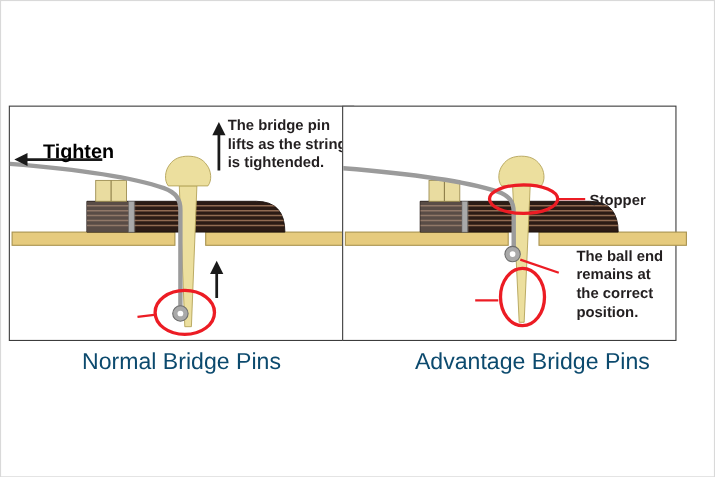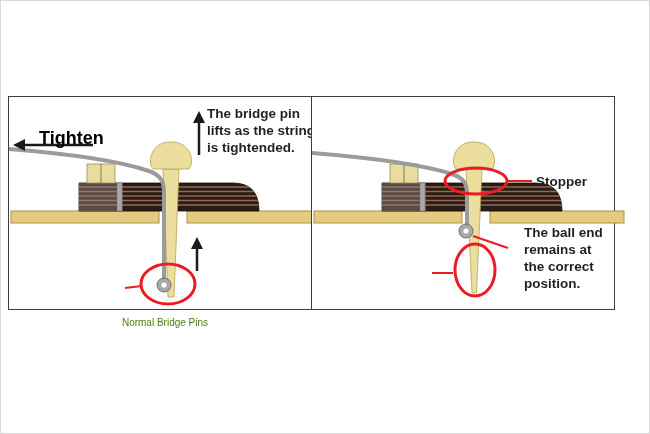--- a/index.html
+++ b/index.html
@@ -16,22 +16,22 @@
   .panel-right{left:310px;width:304px;}
   .panel svg{position:absolute;left:0;top:0;}
   .note{
     position:absolute;font-size:13.5px;line-height:1.27;font-weight:600;
     color:#231f20;white-space:pre-line;
   }
   .tighten{
     position:absolute;font-size:18px;font-weight:700;color:#000000;
   }
   .caption{
-    position:absolute;top:316px;text-align:center;font-size:10px;
-    font-weight:400;color:#4d7c0f;
+    position:absolute;top:316px;text-align:center;font-size:21px;
+    font-weight:400;color:#0c4a6e;
   }
   .cap-left{left:7px;width:314px;}
   .cap-right{left:325px;width:316px;}
 </style>
 </head>
 <body>
 
 <div class="canvas">
 
   <div class="panel panel-left">
@@ -155,14 +155,15 @@
     </svg>
 
     <div class="note" style="left:224px;top:76px;font-weight:600;">Stopper</div>
     <div class="note" style="left:198px;top:127px;width:110px;margin-left:14px;">The ball end
 remains at
 the correct
 position.</div>
   </div>
 
   <div class="caption cap-left">Normal Bridge Pins</div>
+  <div class="caption cap-right">Advantage Bridge Pins</div>
 
 </div>
 
 </body></html>

